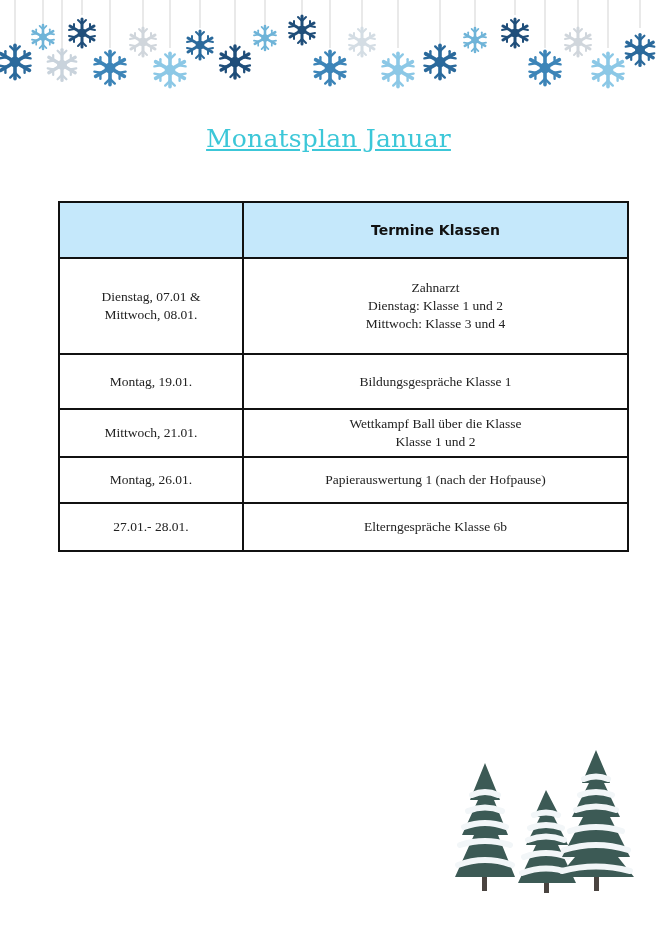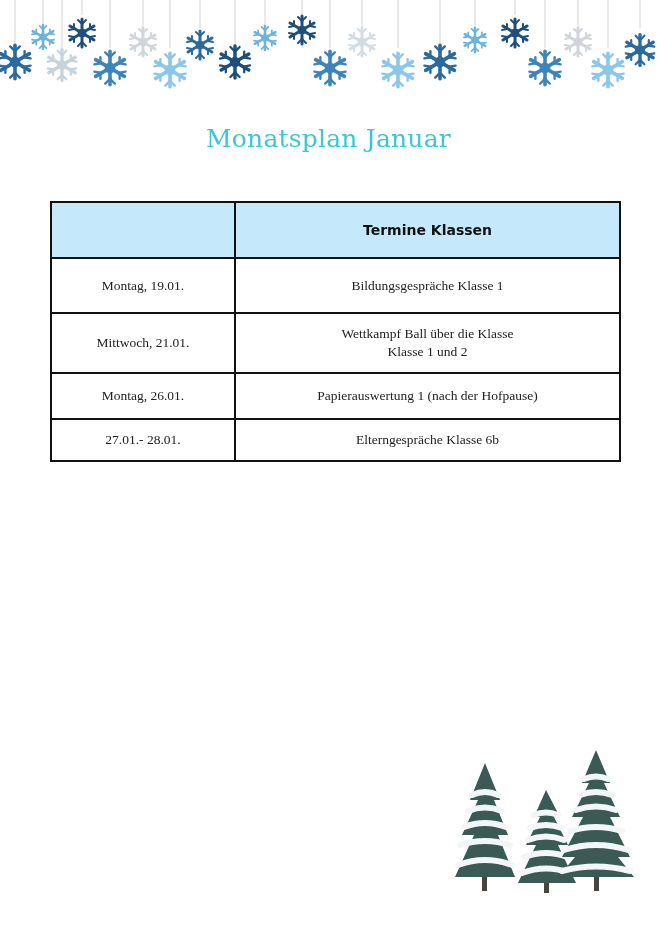--- a/index.html
+++ b/index.html
@@ -1,19 +1,19 @@
 <!DOCTYPE html>
 <html><head>
 <meta charset="utf-8">
 <style>
   html, body { margin:0; padding:0; background:#ffffff; }
   body { width:657px; height:929px; position:relative; overflow:hidden; font-family:"DejaVu Serif", serif; }
   .banner { position:absolute; left:0; top:0; width:657px; height:100px; }
-  .title { position:absolute; left:0; width:657px; top:124px; text-align:center; font-family:"DejaVu Serif", serif; font-size:25px; color:#3cc7d8; letter-spacing:0.2px; }
-  table.plan { position:absolute; left:50px; top:201px; width:571px; border-collapse:collapse; }
+  .title { position:absolute; left:0; width:657px; top:124px; text-align:center; font-family:"DejaVu Serif", serif; font-size:25px; color:#3cc7d8; letter-spacing:0.2px;text-decoration:underline; }
+  table.plan { position:absolute; left:58px; top:201px; width:571px; border-collapse:collapse; }
   table.plan td, table.plan th { border:2px solid #111; text-align:center; vertical-align:middle; font-family:"Liberation Serif", serif; font-size:13.5px; color:#222; line-height:18px; padding:0 8px; }
   table.plan th { background:#c5e8fb; font-family:"DejaVu Sans", sans-serif; font-size:14px; font-weight:bold; color:#111; height:54px; }
   .c1 { width:166px; }
   .trees { position:absolute; left:450px; top:745px; width:190px; height:155px; }
   .line { display:block; }
 </style>
 </head>
 <body>
 
 <svg class="banner" viewBox="0 0 657 100" xmlns="http://www.w3.org/2000/svg">
@@ -132,46 +132,57 @@
 <div class="title">Monatsplan Januar</div>
 
 <table class="plan">
   <thead>
     <tr>
       <th class="c1"></th>
       <th>Termine Klassen</th>
     </tr>
   </thead>
   <tbody>
+    <tr style="height:96px">
+      <td class="c1">
+        <span class="line">Dienstag, 07.01 &amp;</span>
+        <span class="line">Mittwoch, 08.01.</span>
+      </td>
+      <td>
+        <span class="line">Zahnarzt</span>
+        <span class="line">Dienstag: Klasse 1 und 2</span>
+        <span class="line">Mittwoch: Klasse 3 und 4</span>
+      </td>
+    </tr>
     <tr style="height:55px">
       <td class="c1">
         <span class="line">Montag, 19.01.</span>
       </td>
       <td>
         <span class="line">Bildungsgespräche Klasse 1</span>
       </td>
     </tr>
-    <tr style="height:60px">
+    <tr style="height:48px">
       <td class="c1">
         <span class="line">Mittwoch, 21.01.</span>
       </td>
       <td>
         <span class="line">Wettkampf Ball über die Klasse</span>
         <span class="line">Klasse 1 und 2</span>
       </td>
     </tr>
     <tr style="height:46px">
       <td class="c1">
         <span class="line">Montag, 26.01.</span>
       </td>
       <td>
         <span class="line">Papierauswertung 1 (nach der Hofpause)</span>
       </td>
     </tr>
-    <tr style="height:42px">
+    <tr style="height:48px">
       <td class="c1">
         <span class="line">27.01.- 28.01.</span>
       </td>
       <td>
         <span class="line">Elterngespräche Klasse 6b</span>
       </td>
     </tr>
   </tbody>
 </table>
 

